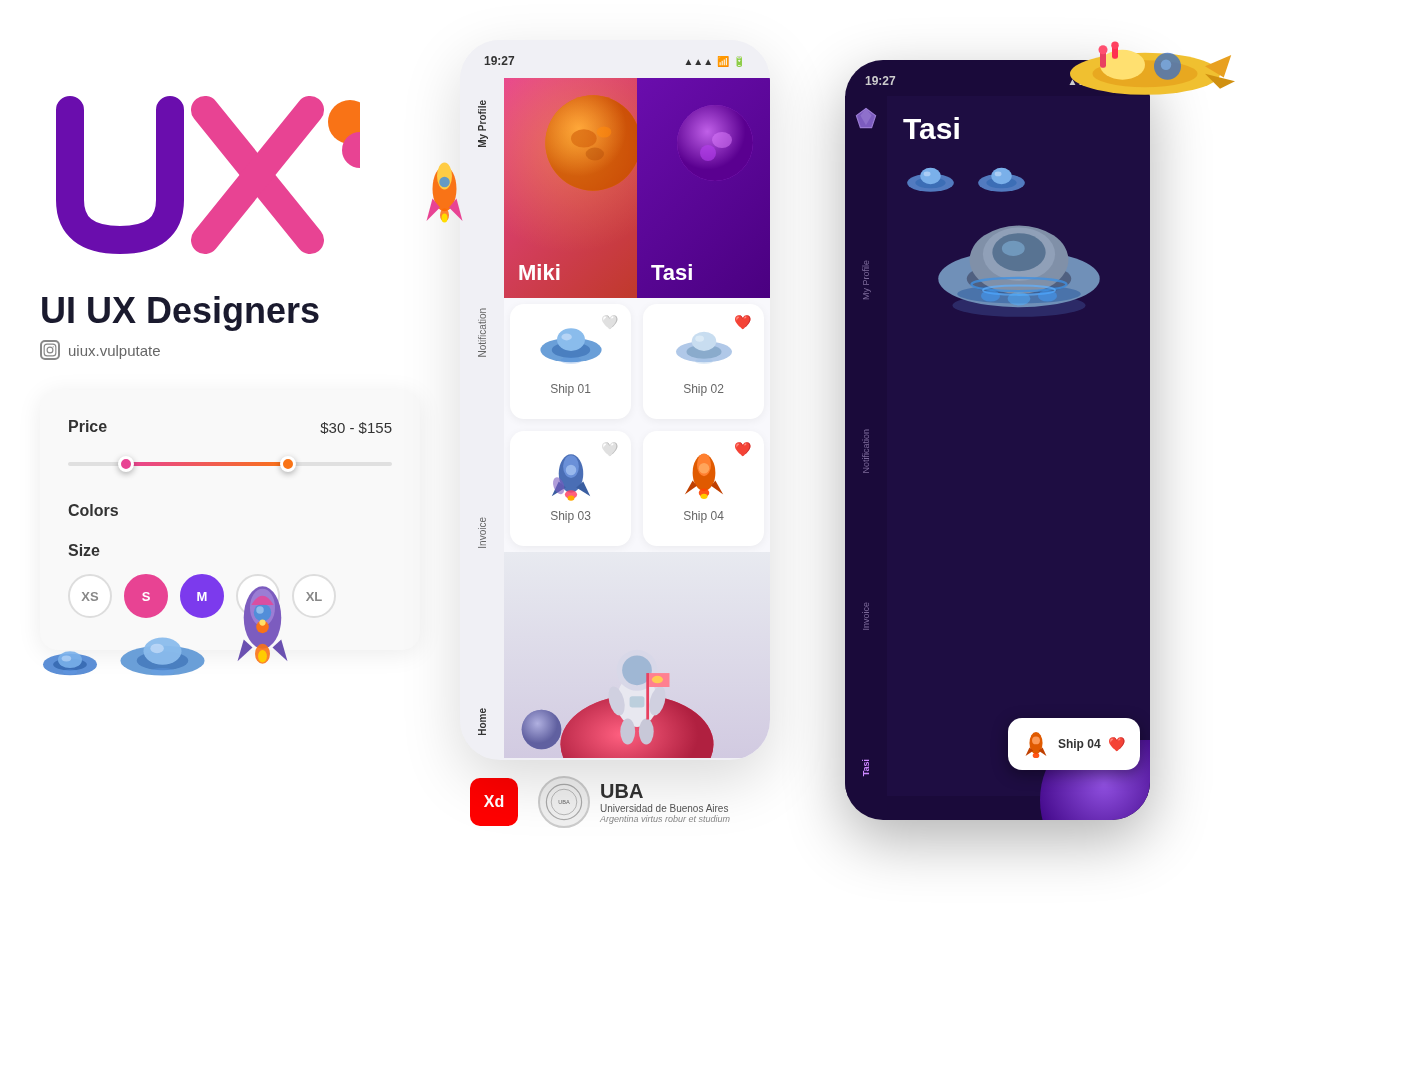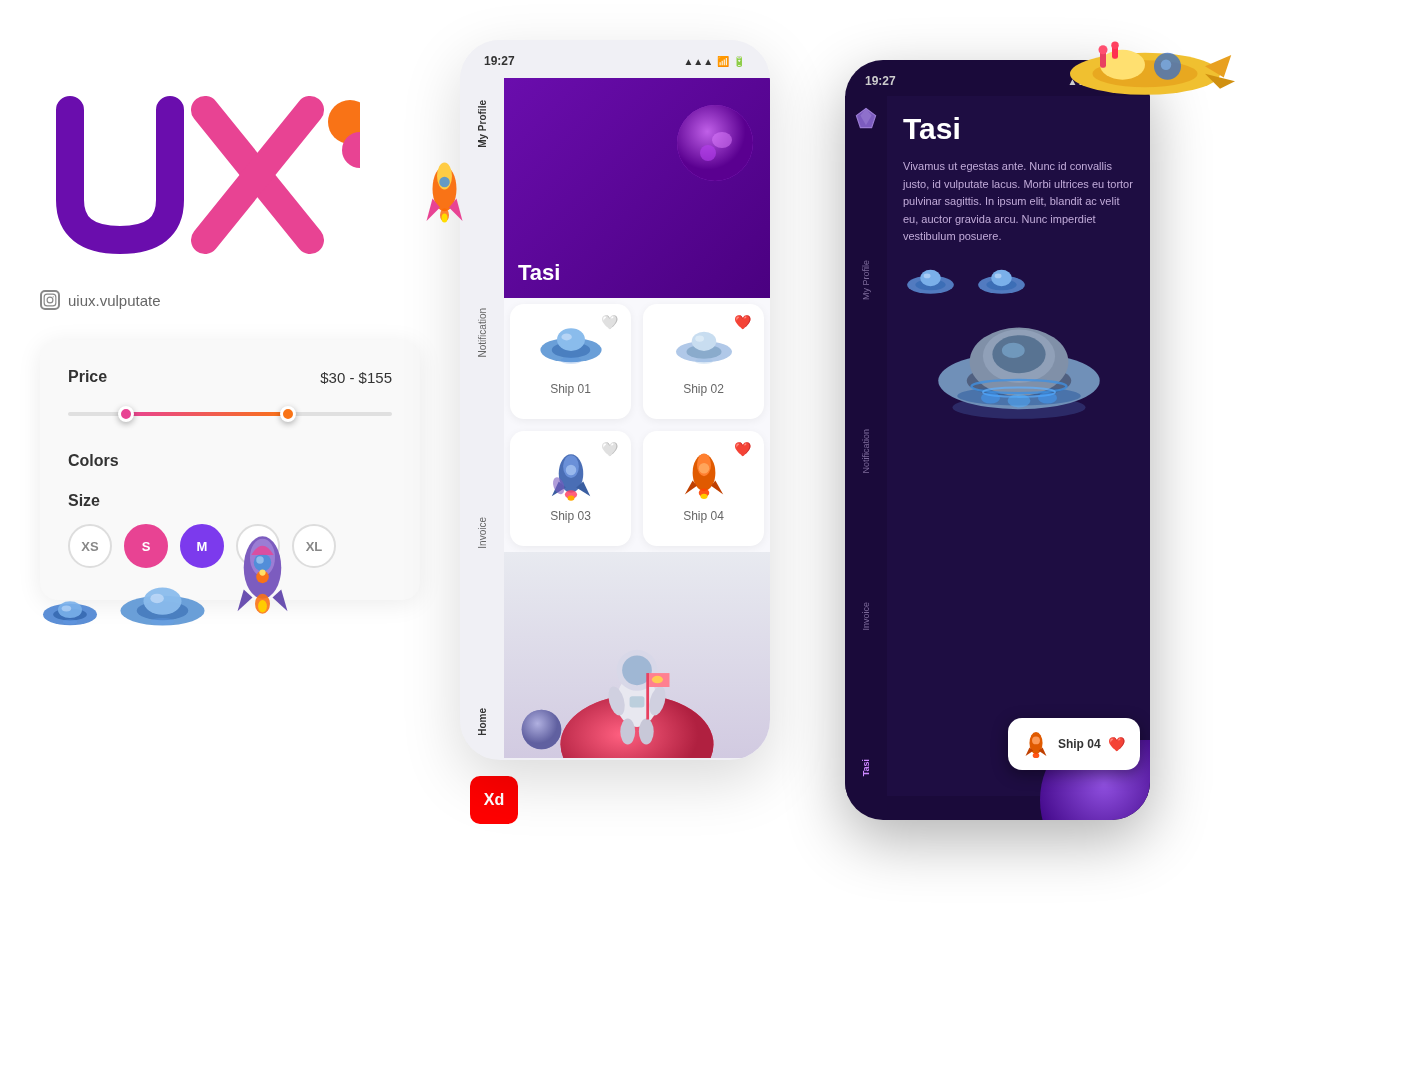--- a/index.html
+++ b/index.html
@@ -566,20 +566,21 @@
 
       <line x1="165" y1="40" x2="270" y2="170" stroke="#e84393" stroke-width="28" stroke-linecap="round"></line>
       <line x1="270" y1="40" x2="165" y2="170" stroke="#e84393" stroke-width="28" stroke-linecap="round"></line>
 
       <circle cx="310" cy="52" r="22" fill="#f97316"></circle>
 
       <circle cx="320" cy="80" r="18" fill="#e84393"></circle>
     </svg>
   </div>
 
+  <h1 class="brand-title">UI UX Designers</h1>
 
   <div class="instagram-row">
     <div class="insta-icon">
       <svg width="14" height="14" viewBox="0 0 24 24" fill="none" stroke="#888" stroke-width="2">
         <rect x="2" y="2" width="20" height="20" rx="5"></rect>
         <circle cx="12" cy="12" r="5"></circle>
         <circle cx="17.5" cy="6.5" r="1" fill="#888" stroke="none"></circle>
       </svg>
     </div>
     <span class="insta-handle">uiux.vulputate</span>
@@ -683,20 +684,39 @@
         <div class="sidebar-item-vertical sidebar-item-active">My Profile</div>
         <div class="sidebar-item-vertical">Notification</div>
         <div class="sidebar-item-vertical">Invoice</div>
         <div class="sidebar-item-vertical sidebar-item-active">Home</div>
       </div>
 
       <div class="phone-main">
 
         <div class="hero-cards">
 
+          <div class="hero-card-miki">
+
+            <svg class="planet-miki" viewBox="0 0 120 120">
+              <circle cx="60" cy="60" r="52" fill="#e05a00"></circle>
+              <circle cx="60" cy="60" r="52" fill="url(#mg)"></circle>
+              <defs>
+                <radialGradient id="mg" cx="35%" cy="35%">
+                  <stop offset="0%" stop-color="#ff9a3c"></stop>
+                  <stop offset="100%" stop-color="#c43c00"></stop>
+                </radialGradient>
+              </defs>
+              <ellipse cx="50" cy="55" rx="14" ry="10" fill="#c43c00" opacity="0.7"></ellipse>
+              <ellipse cx="72" cy="48" rx="8" ry="6" fill="#ff7700" opacity="0.6"></ellipse>
+              <ellipse cx="62" cy="72" rx="10" ry="7" fill="#a83000" opacity="0.6"></ellipse>
+            </svg>
+
+            <div style="position:absolute;top:0;left:0;right:0;bottom:0;background:radial-gradient(circle at 50% 30%, rgba(255,200,50,0.35) 0%, transparent 65%);"></div>
+            <span class="hero-card-label">Miki</span>
+          </div>
 
           <div class="hero-card-tasi">
             <svg class="planet-tasi" viewBox="0 0 90 90">
               <circle cx="45" cy="45" r="38" fill="#9b30d0"></circle>
               <circle cx="45" cy="45" r="38" fill="url(#tg)"></circle>
               <defs>
                 <radialGradient id="tg" cx="40%" cy="35%">
                   <stop offset="0%" stop-color="#c060e8"></stop>
                   <stop offset="100%" stop-color="#5a0090"></stop>
                 </radialGradient>
@@ -820,20 +840,34 @@
           </svg>
         </div>
       </div>
     </div>
   </div>
 
   <div class="bottom-logos">
     <div class="xd-icon">
       <span>Xd</span>
     </div>
+    <div class="uba-logo">
+      <div class="uba-seal">
+        <svg width="40" height="40" viewBox="0 0 50 50">
+          <circle cx="25" cy="25" r="22" fill="none" stroke="#aaa" stroke-width="1.5"></circle>
+          <circle cx="25" cy="25" r="16" fill="none" stroke="#aaa" stroke-width="1"></circle>
+          <text x="25" y="28" text-anchor="middle" font-size="7" fill="#666">UBA</text>
+        </svg>
+      </div>
+      <div class="uba-text">
+        <span class="uba-main">UBA</span>
+        <span class="uba-sub">Universidad de Buenos Aires</span>
+        <span class="uba-tagline">Argentina virtus robur et studium</span>
+      </div>
+    </div>
   </div>
 </div>
 
 <div class="right-phone">
 
   <div style="position:absolute;top:-30px;right:-50px;z-index:10;">
     <svg width="180" height="80" viewBox="0 0 240 90">
 
       <ellipse cx="120" cy="50" rx="100" ry="28" fill="#f0c030"></ellipse>
       <ellipse cx="120" cy="50" rx="70" ry="18" fill="#e8a820"></ellipse>
@@ -876,21 +910,20 @@
         <div class="right-sidebar-item">My Profile</div>
         <div class="right-sidebar-item">Notification</div>
         <div class="right-sidebar-item">Invoice</div>
         <div class="right-sidebar-item right-sidebar-active">Tasi</div>
       </div>
 
       <div class="right-main">
 
         <h2 class="tasi-title">Tasi</h2>
 
-        <p class="tasi-desc">Vivamus ut egestas ante. Nunc id convallis justo, id vulputate lacus. Morbi ultrices eu tortor pulvinar sagittis. In ipsum elit, blandit ac velit eu, auctor gravida arcu. Nunc imperdiet vestibulum posuere.</p>
 
 
         <div style="display:flex;gap:16px;margin-bottom:14px;align-items:center;">
 
           <svg width="55" height="38" viewBox="0 0 80 55">
             <ellipse cx="40" cy="36" rx="34" ry="13" fill="#5c8fd6" opacity="0.85"></ellipse>
             <ellipse cx="40" cy="36" rx="22" ry="8" fill="#3a6db5" opacity="0.9"></ellipse>
             <ellipse cx="40" cy="26" rx="15" ry="12" fill="#7ab0ea"></ellipse>
             <ellipse cx="35" cy="23" rx="5" ry="3.5" fill="#b8d4f8" opacity="0.8"></ellipse>
           </svg>

